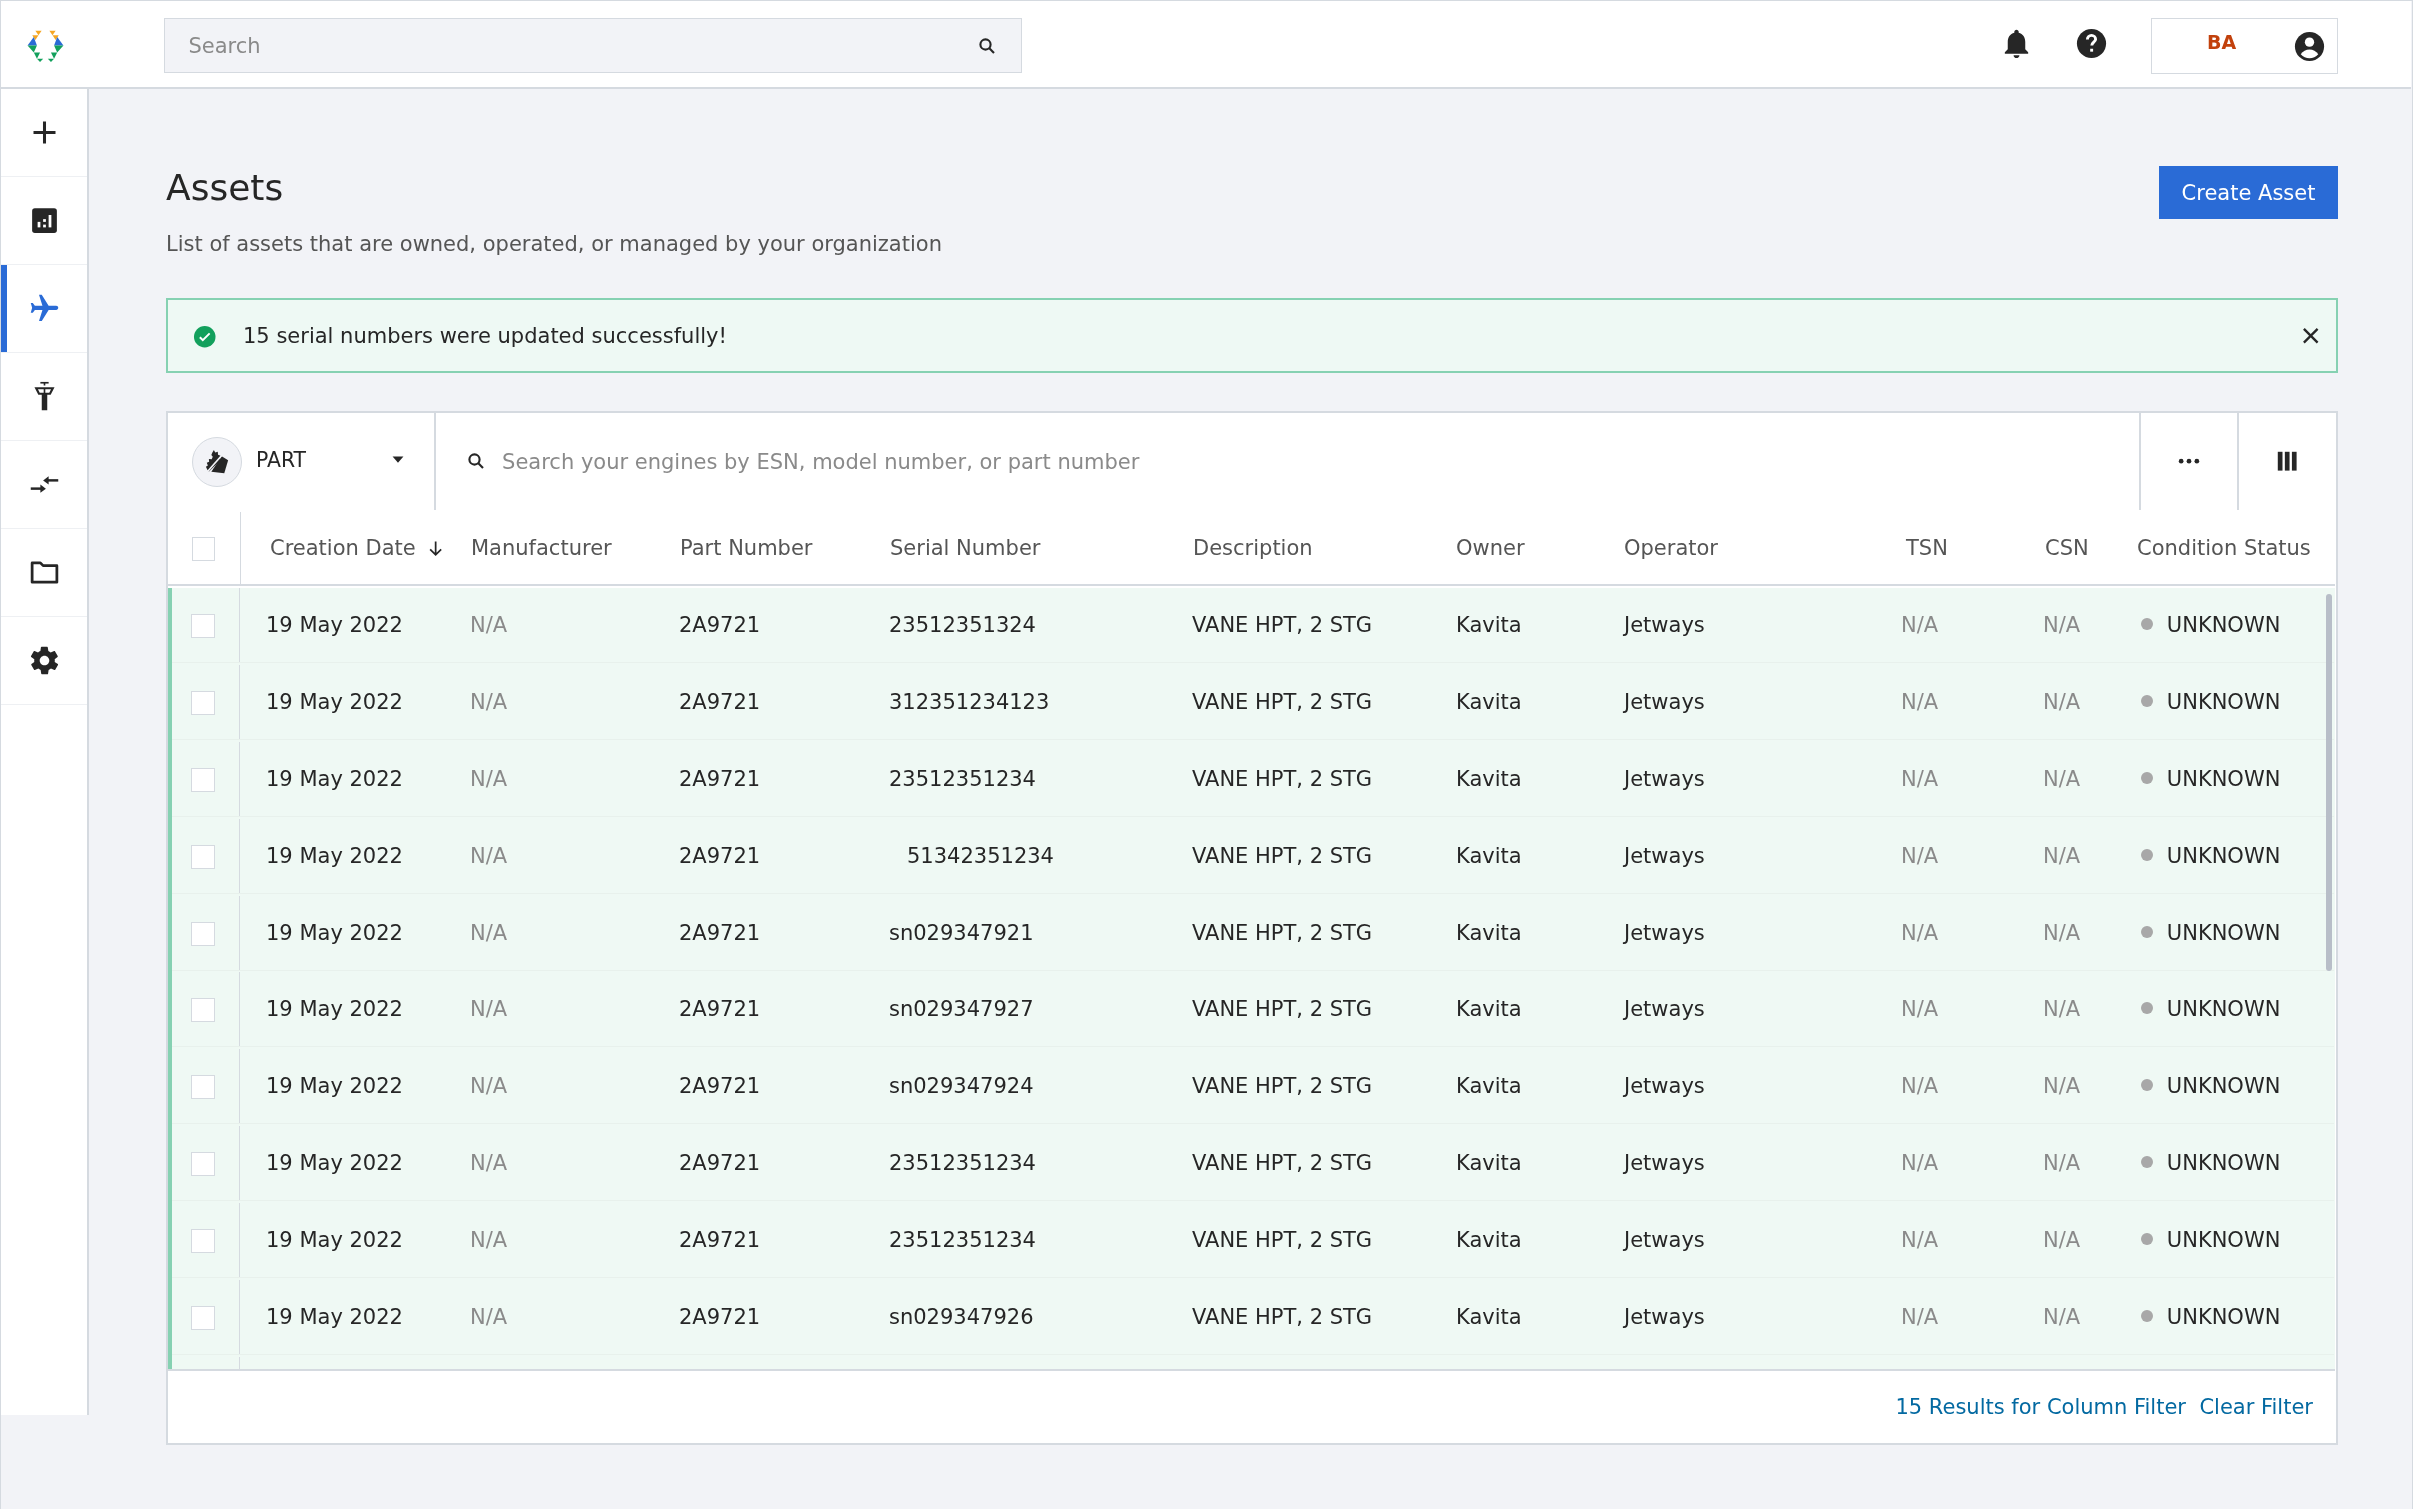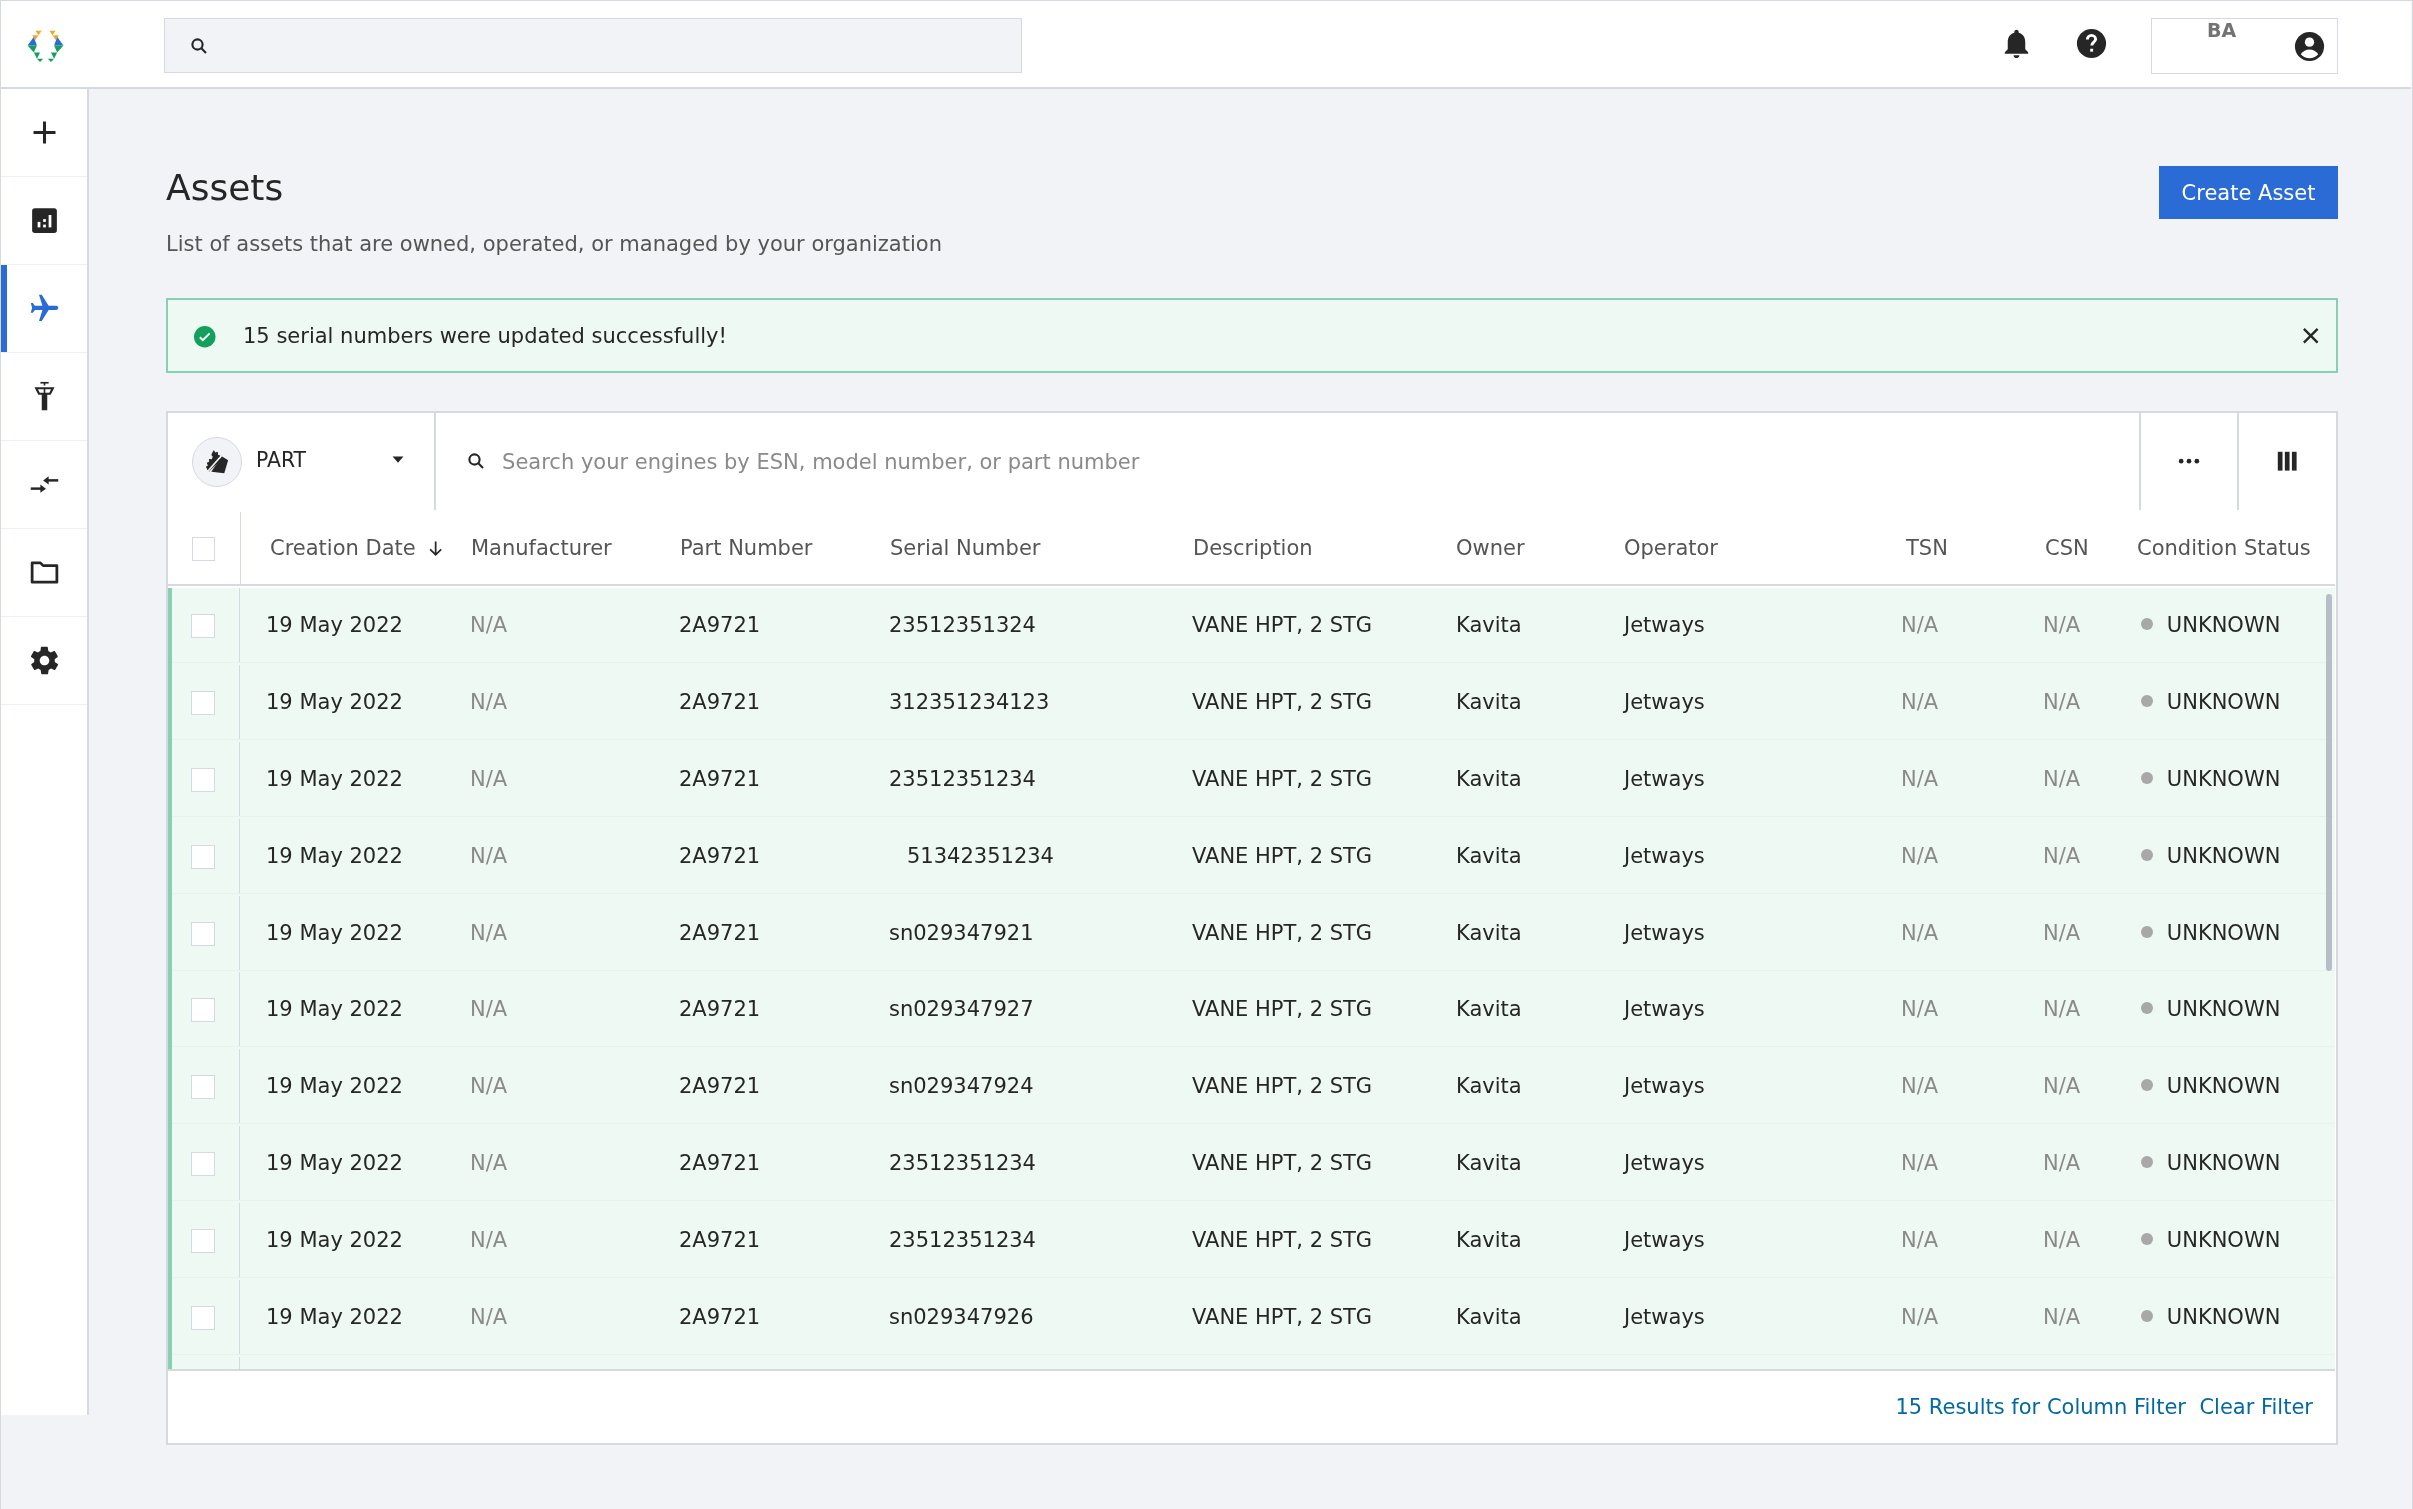--- a/index.html
+++ b/index.html
@@ -28,21 +28,21 @@
   }
   .global-search input::placeholder { color: #8a8a8a; }
   .global-search .icon { width: 20.4px; height: 20.4px; }
   .hdr-icon { position: absolute; top: 25px; width: 35px; height: 35px; cursor: pointer; }
   .user-box {
     position: absolute; left: 2150px; top: 17.3px; width: 187px; height: 56px;
     border: 1.6px solid #d5dae0; background: #fff;
     display: flex; align-items: center;
   }
   .user-initials {
-    position: absolute; left: 55px; top: 0; font-size: 19px; font-weight: bold; color: #737373;
+    position: absolute; left: 55px; top: 12px; font-size: 19px; font-weight: bold; color: #c2410c;
   }
   .user-avatar { position: absolute; left: 140px; top: 9.4px; width: 35px; height: 35px; }
 
   
   .sidebar {
     position: absolute; left: 0; top: 88px; width: 88px; height: 1326px;
     background: #fff; border-right: 2.4px solid #d5dae0;
   }
   .side-item {
     height: 88px; width: 86px; border-bottom: 1.6px solid #eef0f3;
@@ -162,20 +162,21 @@
     <polygon points="48,21 40,10 36,21" fill="#2a6bd6"></polygon>
     <polygon points="2,21 14,21 10,30" fill="#12a05c"></polygon>
     <polygon points="48,21 36,21 40,30" fill="#12a05c"></polygon>
     <polygon points="10,30 18,30 14,38" fill="#12a05c"></polygon>
     <polygon points="32,30 40,30 36,38" fill="#12a05c"></polygon>
     <polygon points="14,38 22,38 18,42" fill="#12a05c"></polygon>
     <polygon points="28,38 36,38 32,42" fill="#12a05c"></polygon>
   </svg>
 
   <div class="global-search">
+    <input type="text" placeholder="Search" style="">
     <svg class="icon" viewBox="0 0 24 24">
       <circle cx="10" cy="10" r="6" fill="none" stroke="#262626" stroke-width="2.5"></circle>
       <line x1="14.5" y1="14.5" x2="20" y2="20" stroke="#262626" stroke-width="2.5"></line>
     </svg>
   </div>
 
   <svg class="hdr-icon" style="left:1998px;" viewBox="0 0 24 24">
     <path d="M12 22c1.1 0 2-.9 2-2h-4c0 1.1.9 2 2 2zm6-6v-5c0-3.1-1.6-5.6-4.5-6.3V4c0-.8-.7-1.5-1.5-1.5S10.5 3.2 10.5 4v.7C7.6 5.4 6 7.9 6 11v5l-2 2v1h16v-1l-2-2z" fill="#262626"></path>
   </svg>
   <svg class="hdr-icon" style="left:2073px;" viewBox="0 0 24 24">

